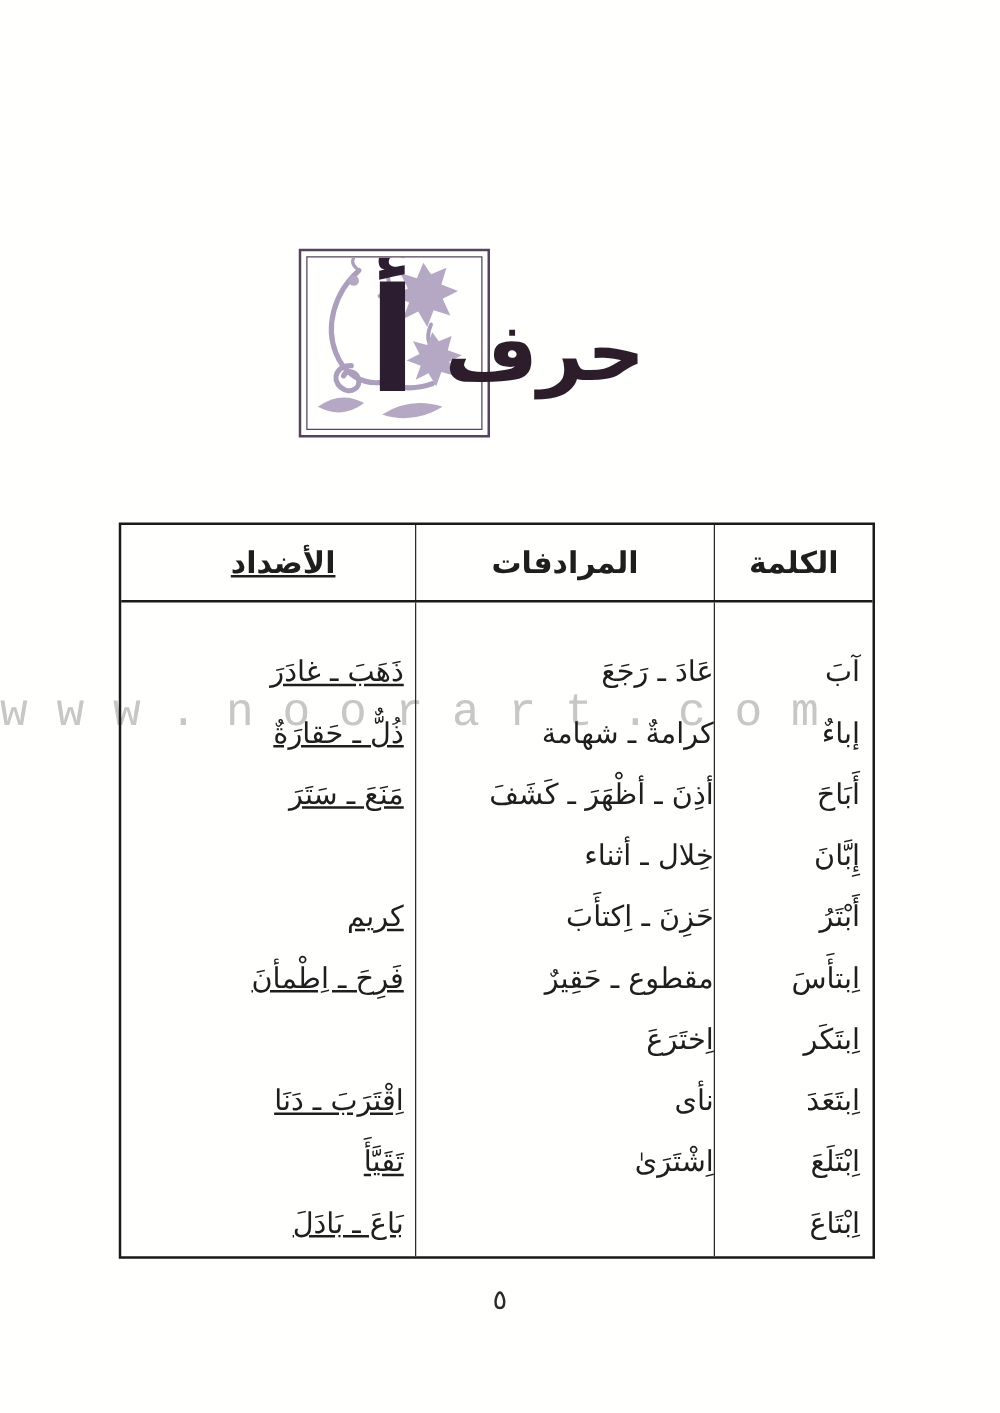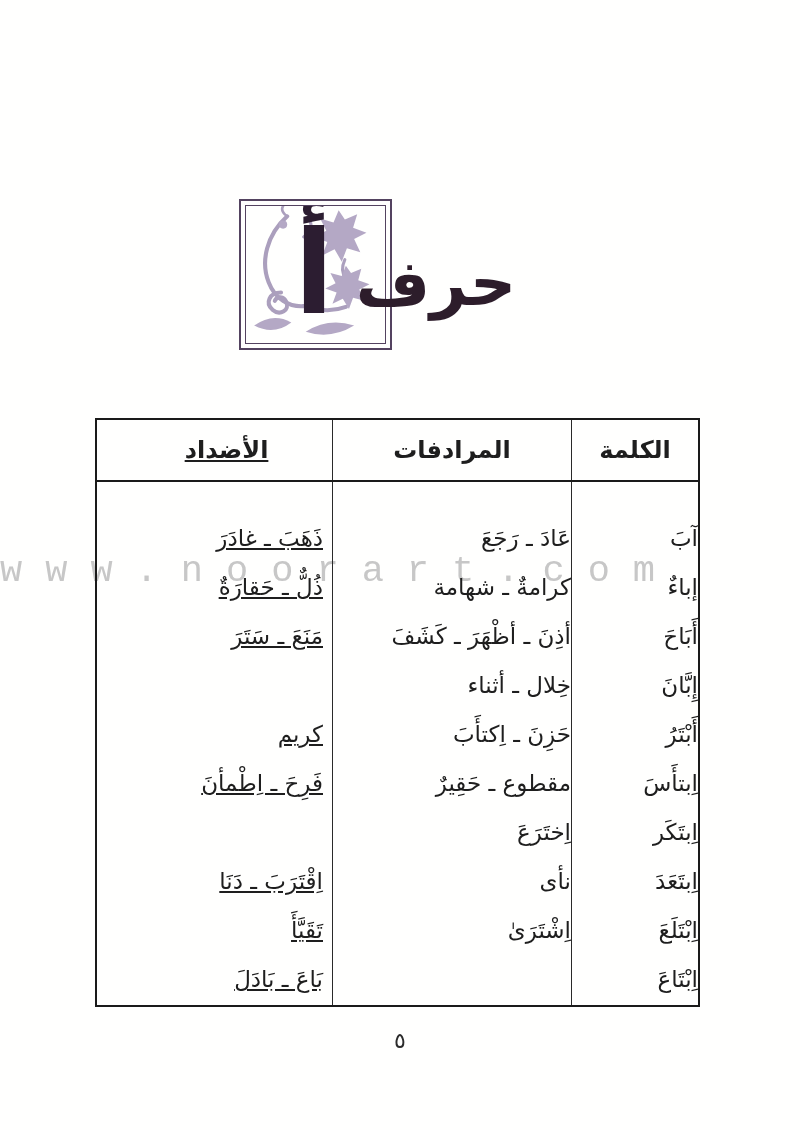--- a/index.html
+++ b/index.html
@@ -59,21 +59,21 @@
   .t-header .hcell{border-left:1.5px solid #2a2a2a;}
   .t-header .hcell:last-child{border-left:none;}
   .bcol{
     box-sizing:border-box;border-left:1.5px solid #2a2a2a;
     padding-top:32px;display:flex;flex-direction:column;
   }
   .bcol:last-child{border-left:none;margin-left:24px;}
   .line{
     height:49px;line-height:49px;font-size:23px;white-space:nowrap;
   }
-  .col-word.bcol .line{text-align:right;}
+  .col-word.bcol .line{text-align:right;padding-right:10px;}
   .col-syn.bcol .line{text-align:right;padding-left:24px;}
   .col-ant.bcol .line{text-align:right;padding-right:9px;}
 
   .page-number{
     position:absolute;top:1028px;left:0;width:800px;text-align:center;
     font-size:22px;color:#2b2b2b;z-index:2;
   }
 </style>
 </head>
 <body>

